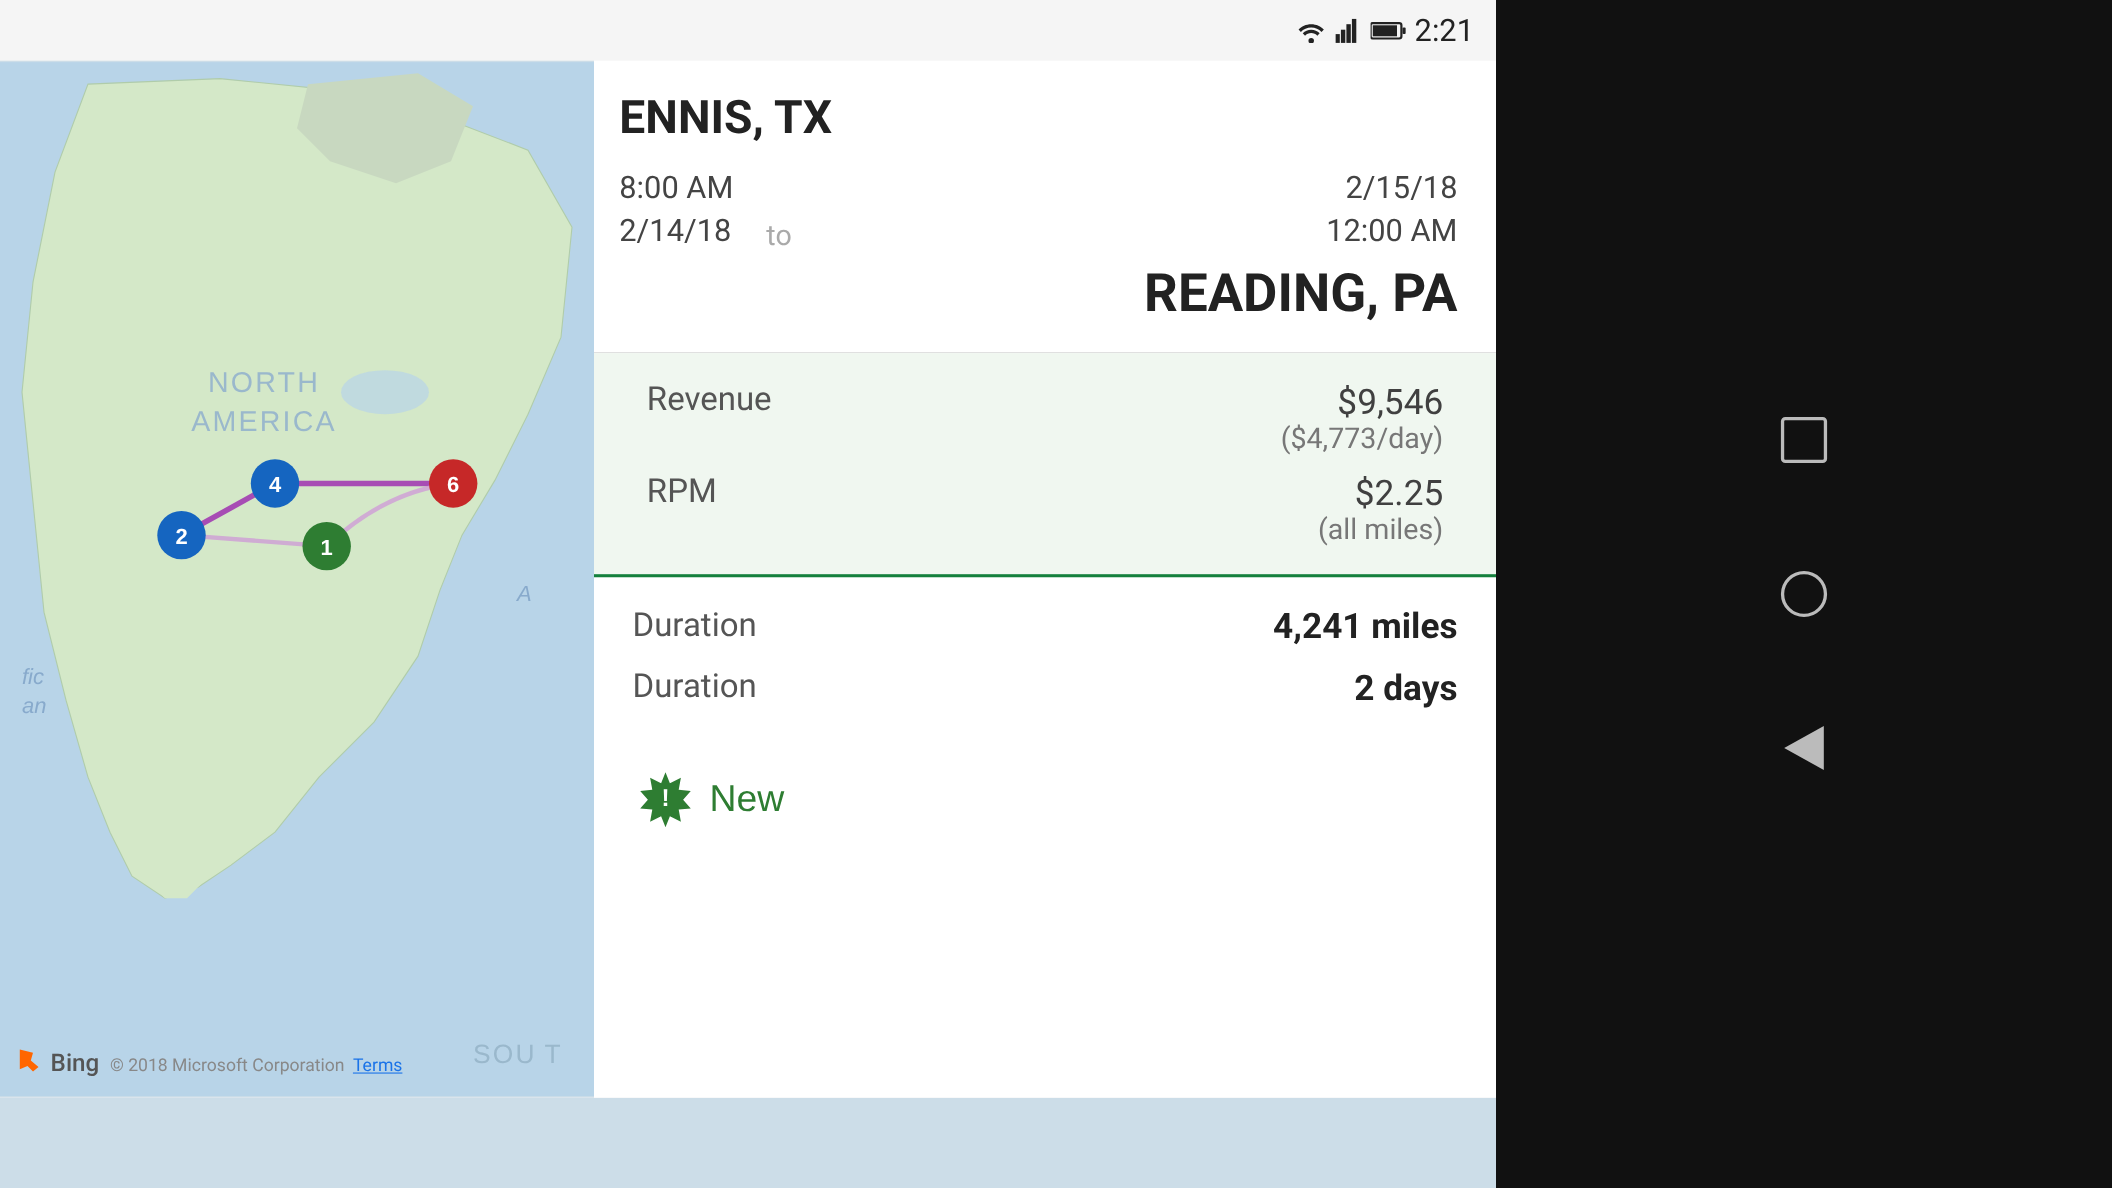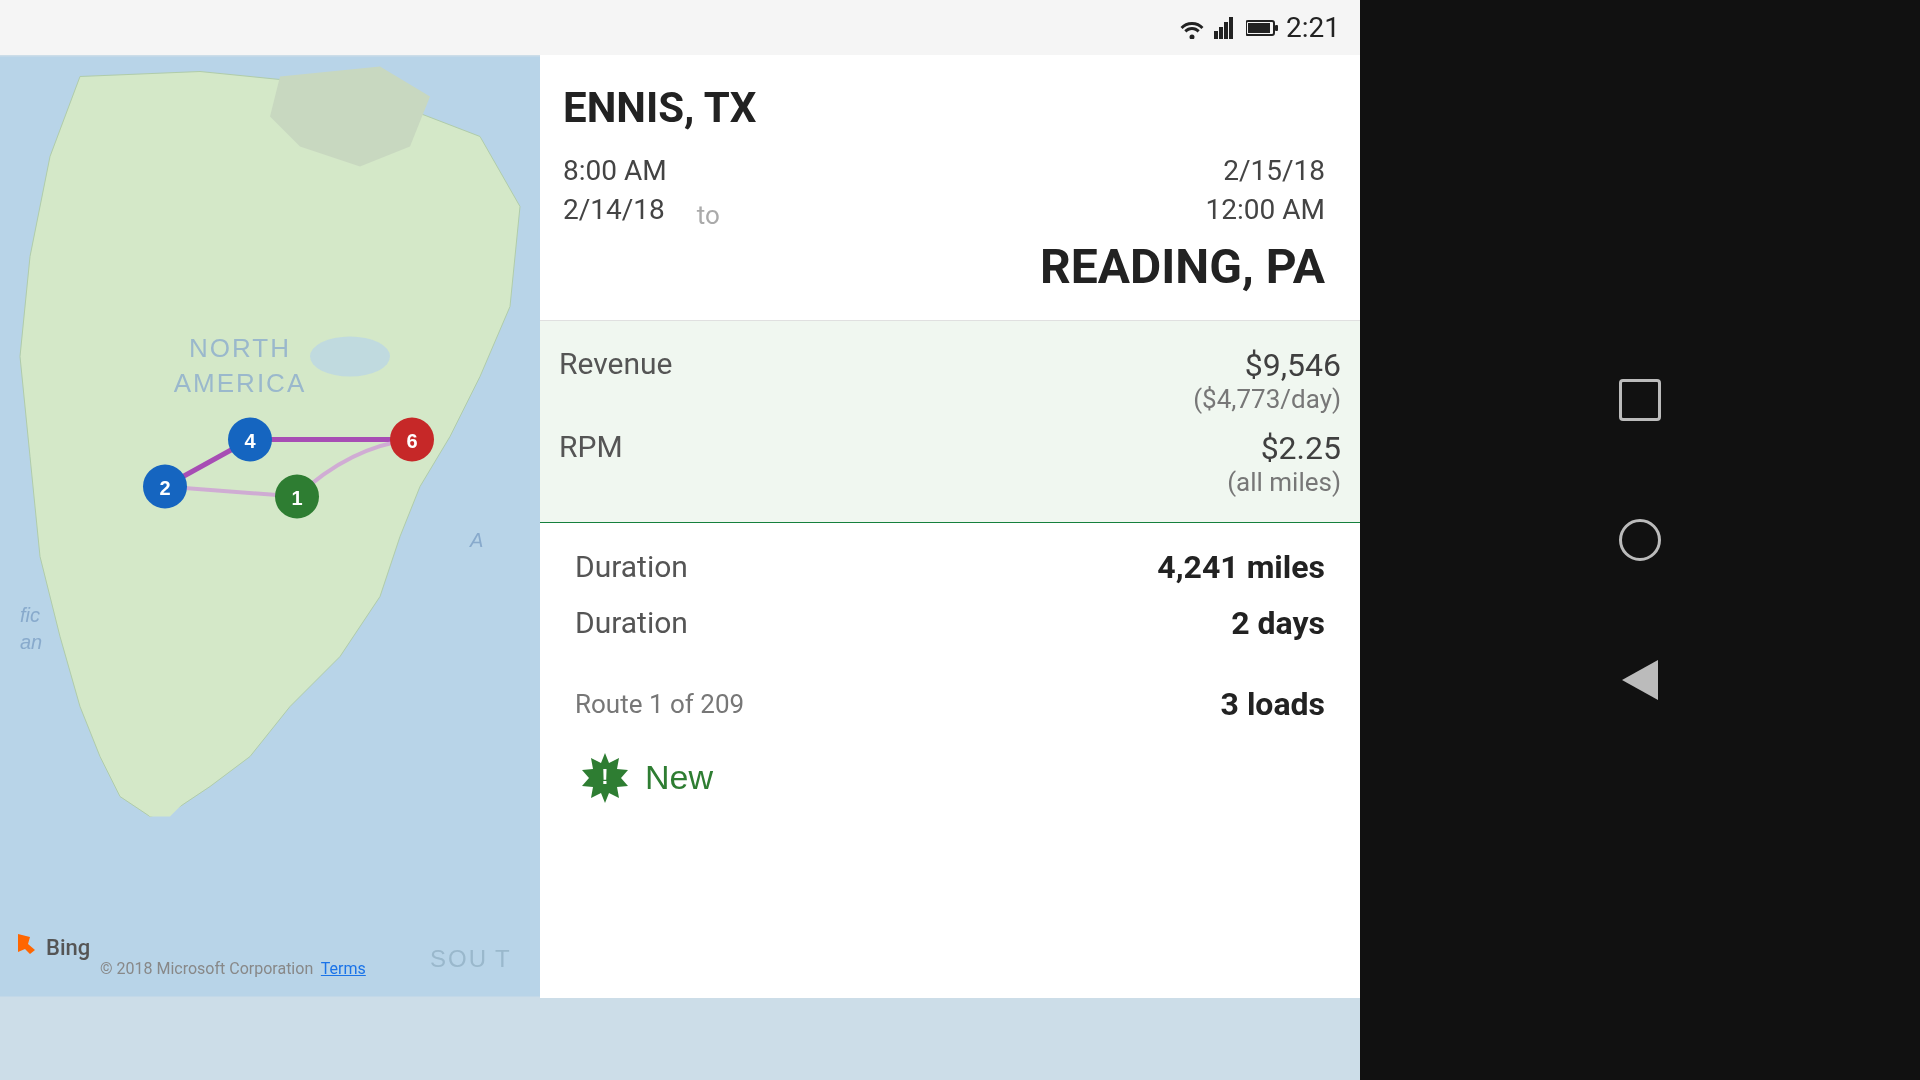--- a/index.html
+++ b/index.html
@@ -112,22 +112,22 @@
       font-size: 48px;
       font-weight: 700;
       color: #222;
       margin-top: 8px;
       text-align: right;
     }
 
     
     .stats-section {
       background: #f0f7f0;
-      padding: 25px 19px;
-      border-bottom: 1px solid #15803d;
+      padding: 25px 48px;
+      border-bottom: 3px solid #15803d;
     }
     .stat-row {
       display: flex;
       justify-content: space-between;
       align-items: flex-start;
       margin-bottom: 15px;
     }
     .stat-row:last-child {
       margin-bottom: 0;
     }
@@ -250,21 +250,21 @@
     .nav-triangle {
       width: 0;
       height: 0;
       border-top: 20px solid transparent;
       border-bottom: 20px solid transparent;
       border-right: 36px solid #bbb;
     }
 
     .bing-logo {
       position: absolute;
-      bottom: 36px;
+      bottom: 16px;
       left: 10px;
       display: flex;
       align-items: center;
       gap: 6px;
       font-size: 22px;
       font-weight: 500;
       color: #555;
     }
     .map-copyright {
       position: absolute;
@@ -411,24 +411,20 @@
           <div class="detail-row">
             <span class="detail-label">Duration</span>
             <span class="detail-value">4,241 miles</span>
           </div>
           <div class="detail-row">
             <span class="detail-label">Duration</span>
             <span class="detail-value">2 days</span>
           </div>
         </div>
 
-        <div class="route-info-row">
-          <span class="route-info-label">Route 1 of 209</span>
-          <span class="route-info-value">3 loads</span>
-        </div>
 
         <div class="new-badge-container">
           <button class="new-badge">
 
             <svg width="60" height="60" viewBox="0 0 60 60">
 
               <path d="M30 5 L34 15 L44 10 L42 21 L53 22 L46 30 L53 38 L42 39 L44 50 L34 45 L30 55 L26 45 L16 50 L18 39 L7 38 L14 30 L7 22 L18 21 L16 10 L26 15 Z" fill="#2e7d32"></path>
 
               <text x="30" y="36" text-anchor="middle" font-size="22" font-weight="900" fill="white" font-family="Arial">!</text>
             </svg>

